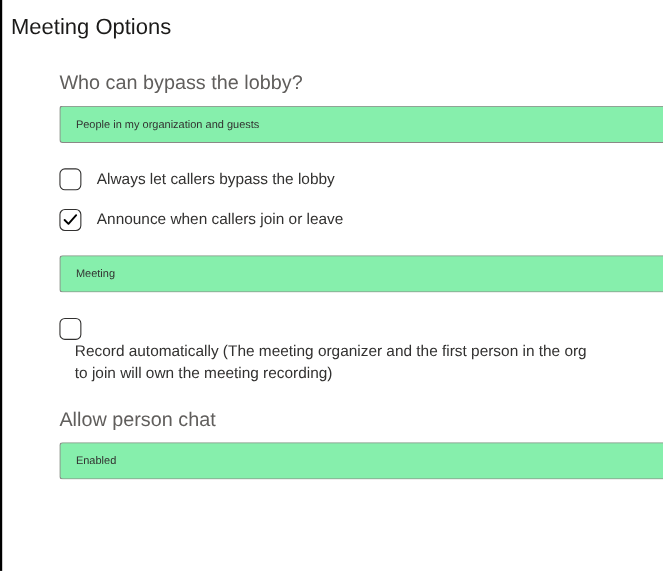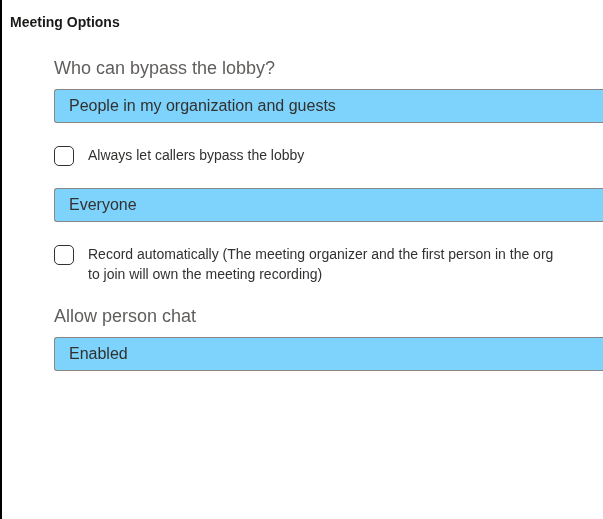--- a/index.html
+++ b/index.html
@@ -6,39 +6,39 @@
   body{
     width:603px;height:519px;
     font-family:"Segoe UI",Arial,sans-serif;
     font-size:14px;color:#323130;
     background:#fff;overflow:hidden;
     border-left:2px solid #000;box-sizing:border-box;
   }
   .page{padding:14px 0 0 8px;}
   h1{
     margin:0 0 28px 0;
-    font-size:14px;font-weight:700;color:#1b1a19;
+    font-size:20px;font-weight:400;color:#1b1a19;
   }
   .form{padding-left:44px;}
   .label{
     font-size:18px;color:#605e5c;
     margin:0 3px 10px 0;
   }
   .dropdown{
     position:relative;
     height:34px;
     border:1px solid #8a8886;
     border-right:none;
     border-radius:3px 0 0 3px;
     display:flex;align-items:center;
     padding:0 14px;
     margin-bottom:22px;
     cursor:pointer;
-    background:#7dd3fc;
-    font-size:16px;color:#323130;
+    background:#86efac;
+    font-size:10px;color:#323130;
     width:calc(100% - 0px);
     box-sizing:border-box;
   }
   .check-row{
     display:flex;align-items:flex-start;
     margin-bottom:16px;
     cursor:pointer;
   }
   .checkbox{
     width:20px;height:20px;flex:0 0 20px;
@@ -67,29 +67,37 @@
       <span>People in my organization and guests</span>
     </div>
 
     <div class="check-row">
       <span class="checkbox">
         
       </span>
       <span class="check-label">Always let callers bypass the lobby</span>
     </div>
 
+    <div class="check-row">
+      <span class="checkbox checked">
+        <svg viewBox="0 0 16 16">
+            <path d="M2 8 L6 12 L14 3" stroke="#000" stroke-width="2" fill="none" stroke-linecap="round" stroke-linejoin="round"></path>
+          </svg>
+      </span>
+      <span class="check-label">Announce when callers join or leave</span>
+    </div>
 
     <div class="section-gap"></div>
 
     <div class="dropdown">
-      <span>Everyone</span>
+      <span>Meeting</span>
     </div>
 
 
-    <div class="check-row" style="margin-bottom:22px;">
+    <div class="check-row" style="margin-bottom:22px;flex-direction:column;">
       <span class="checkbox">
         
       </span>
       <span class="check-label" style="max-width:480px;">Record automatically (The meeting organizer and the first person in the org to join will own the meeting recording)</span>
     </div>
 
     <div class="label">Allow person chat</div>
     <div class="dropdown" style="margin-bottom:0;">
       <span>Enabled</span>
     </div>

